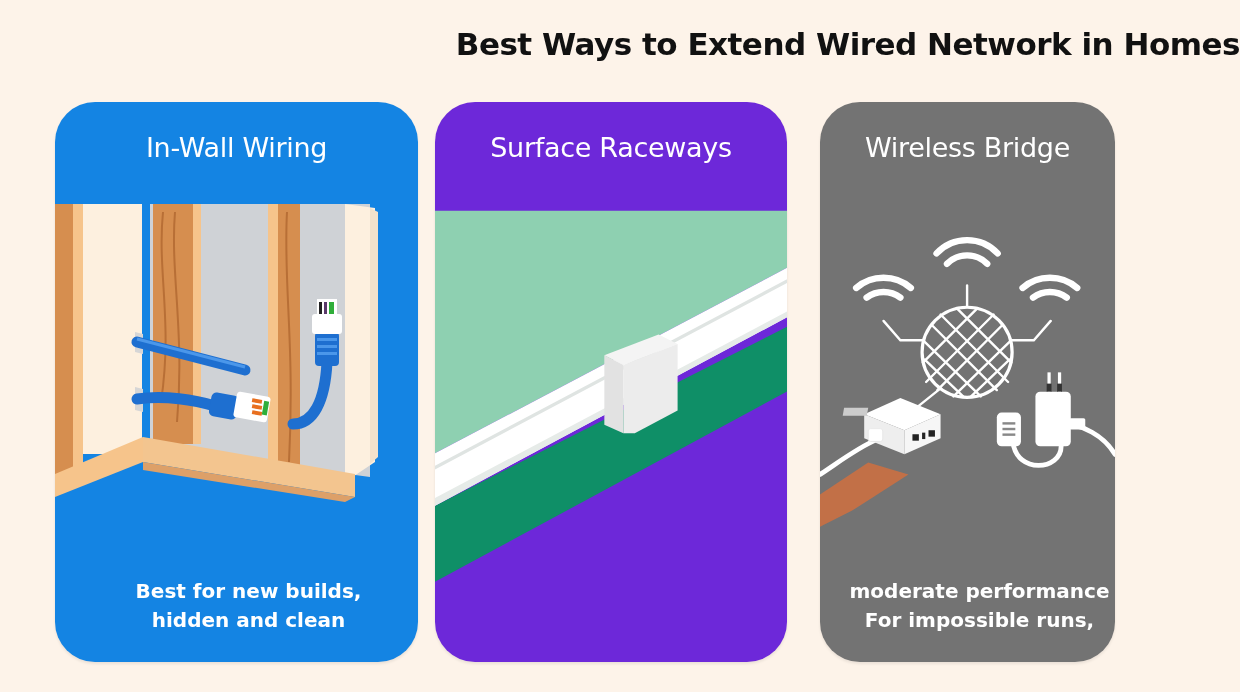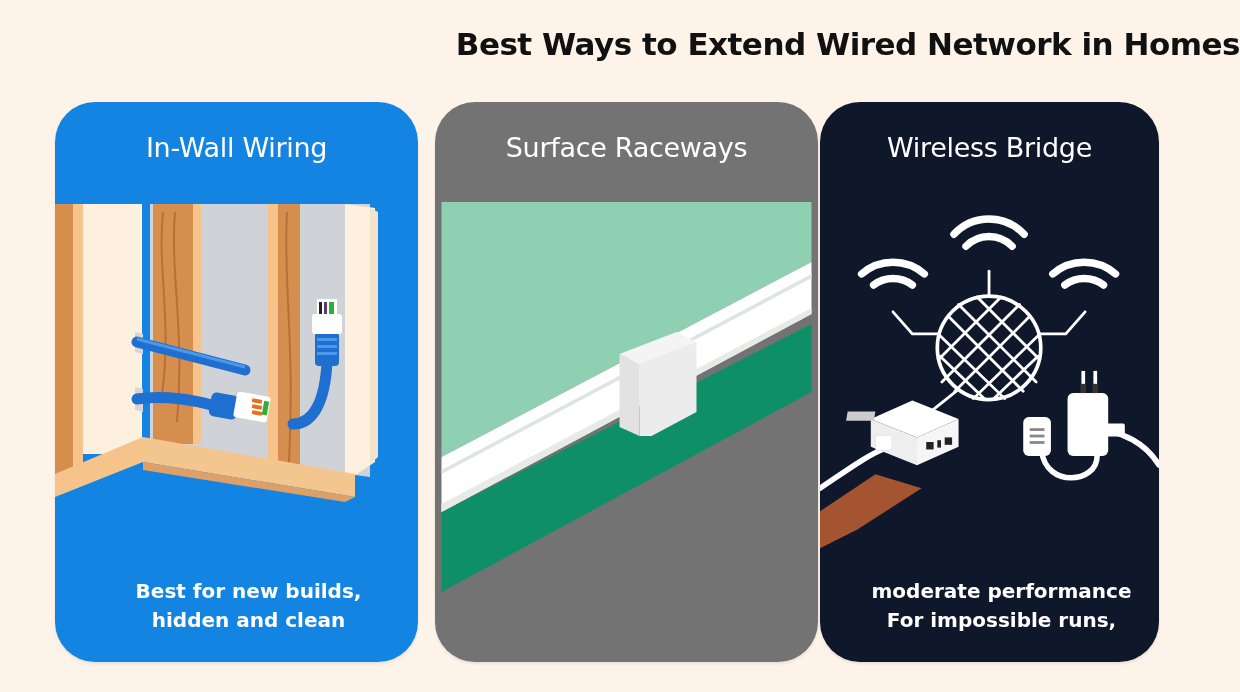--- a/index.html
+++ b/index.html
@@ -25,22 +25,22 @@
     font-size: 27px; letter-spacing: -0.3px; z-index: 3;
   }
   .card-desc {
     position: absolute; left: 0; right: 0; top: 475px;
     text-align: center; color: #ffffff; font-weight: bold;
     font-size: 20px; line-height: 29px; z-index: 3;
   }
   .card-desc span { display: block; margin-left: 24px; }
   .illus { position: absolute; left: 0; top: 0; width: 100%; height: 100%; z-index: 1; }
   #card-inwall { left: 55px; width: 363px; background: #1484e3; }
-  #card-raceway { left: 435px; width: 383px; background: #737373; }
-  #card-bridge { left: 820px; width: 339px; background: #0f172a; }
+  #card-raceway { left: 435px; width: 352px; background: #6d28d9; }
+  #card-bridge { left: 820px; width: 295px; background: #737373; }
 </style>
 </head>
 <body>
 
 <div class="page-title">Best Ways to Extend Wired Network in Homes</div>
 
 <div class="card" id="card-inwall">
   <div class="card-title">In-Wall Wiring</div>
   <svg class="illus" viewBox="0 0 363 560">
 

